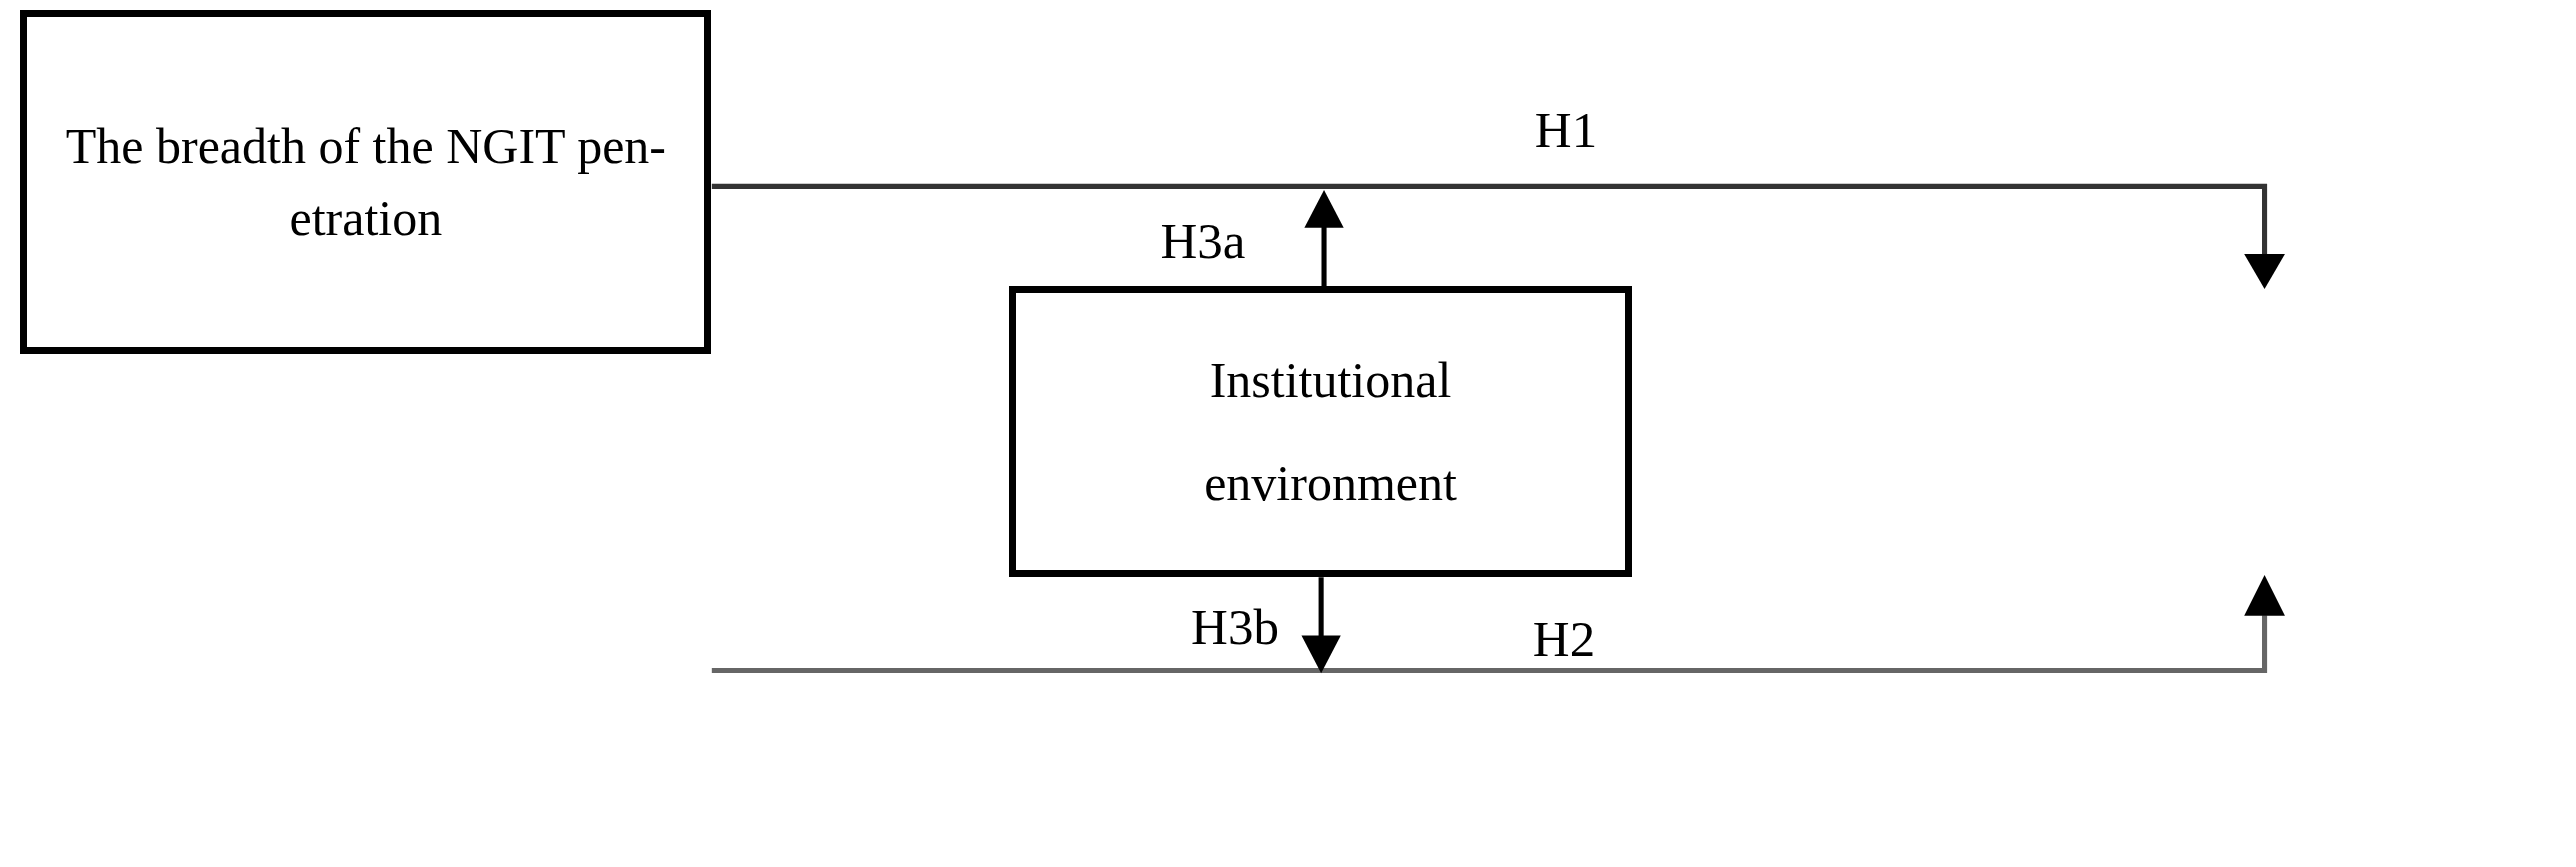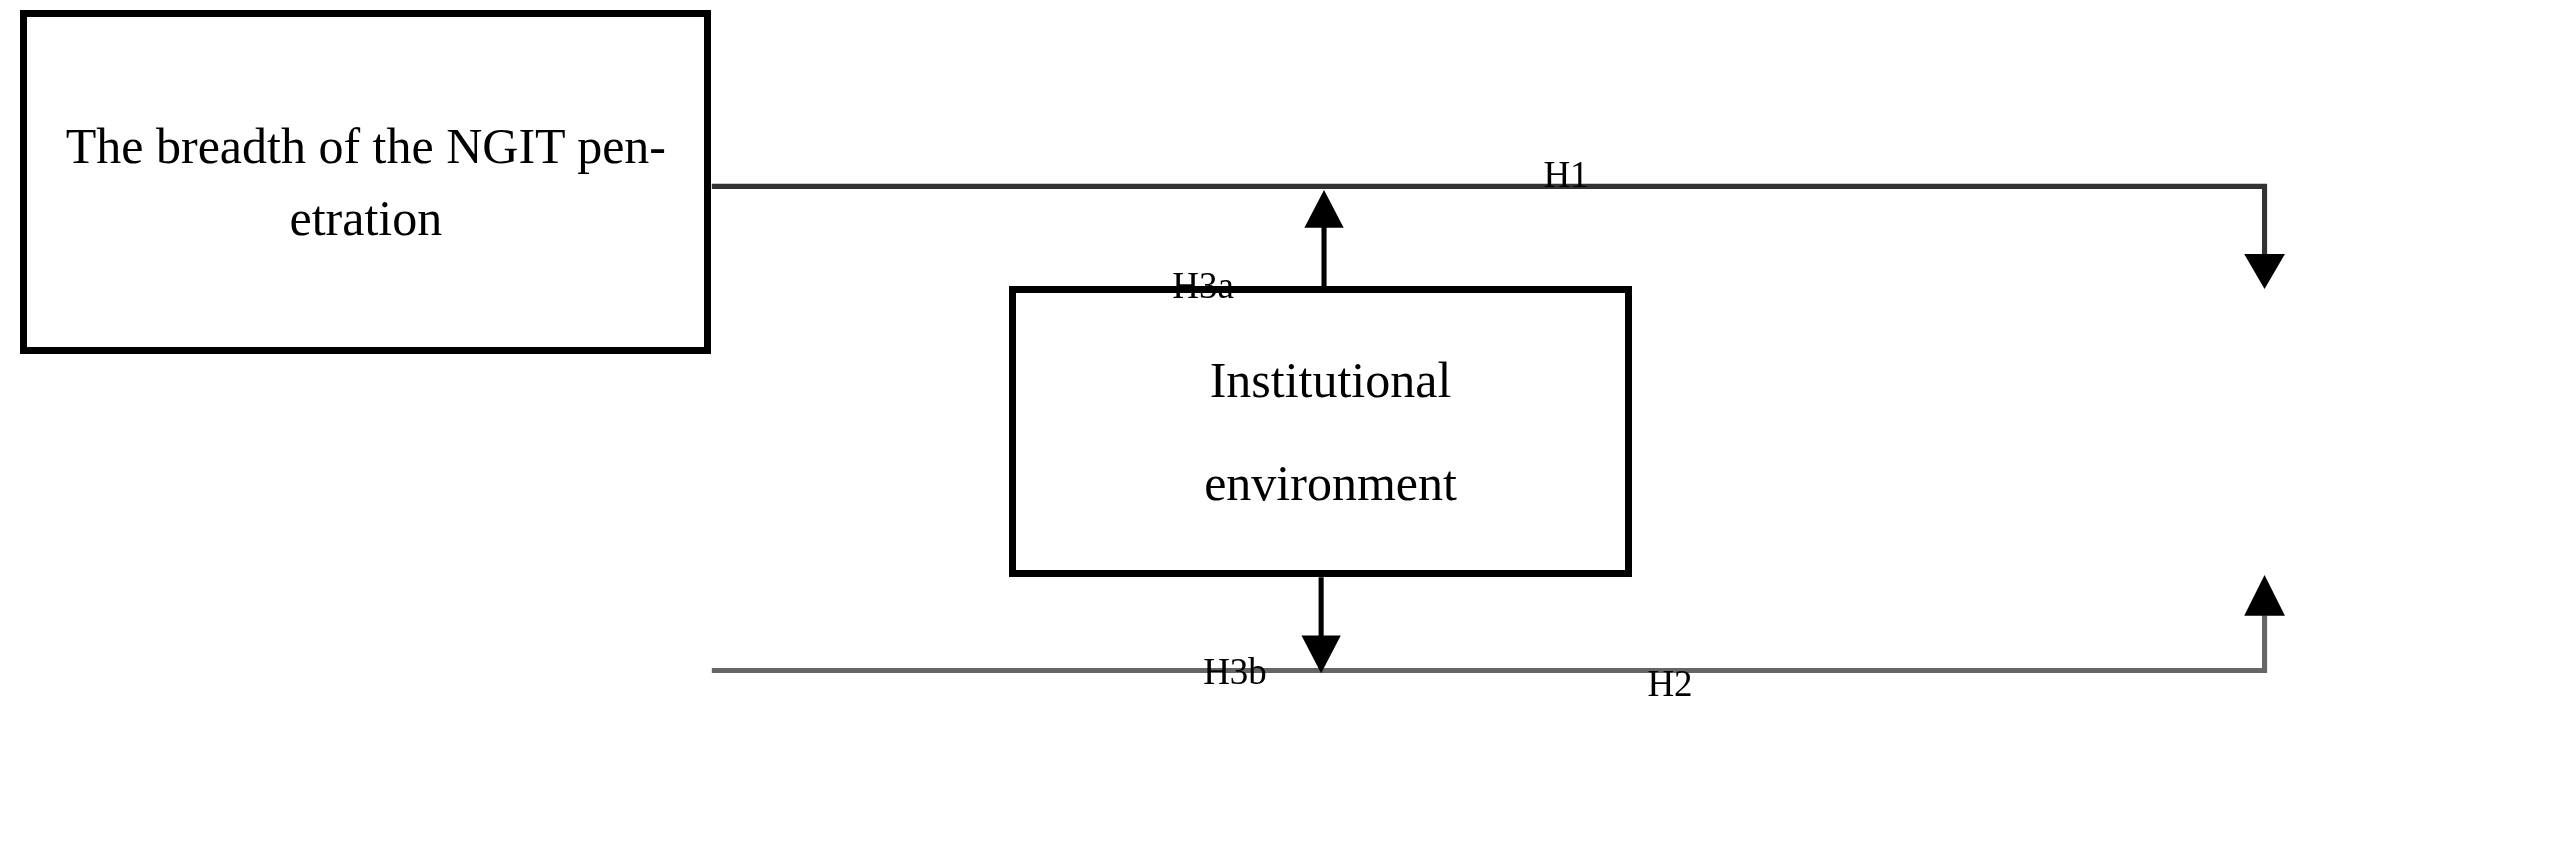--- a/index.html
+++ b/index.html
@@ -40,29 +40,28 @@
     line-height: 2.06;
     padding-left: 20px;
   }
   #box-breadth      { left: 20.4px;   top: 10.2px;  width: 691px; height: 344px; }
   #box-depth        { left: 20.4px;   top: 495px; width: 691px; height: 344px; }
   #box-institution  { left: 1009px; top: 286px; width: 623px; height: 291px; }
   #box-sustainable  { left: 1967px; top: 288px; width: 587px; height: 288px; }
   .edge-label {
     position: absolute;
     transform: translate(-50%, -50%);
-    font-size: 37px;
+    font-size: 51px;
     line-height: 1;
     white-space: nowrap;
-    margin-top: 44px;
   }
   #label-h1  { left: 1566px; top: 130px; }
   #label-h3a { left: 1203px; top: 241px; }
   #label-h3b { left: 1235px; top: 627px; }
-  #label-h2  { left: 1670px; top: 639px; }
+  #label-h2  { left: 1564px; top: 639px; }
   .line-h1  { stroke: #333333; stroke-width: 7; fill: none; }
   .line-h2  { stroke: #666666; stroke-width: 7; fill: none; }
   .line-med { stroke: #000000; stroke-width: 7; fill: none; }
   .arrowhead { fill: #000000; stroke: none; }
 </style>
 </head>
 <body>
 
 <div class="stage">
 

